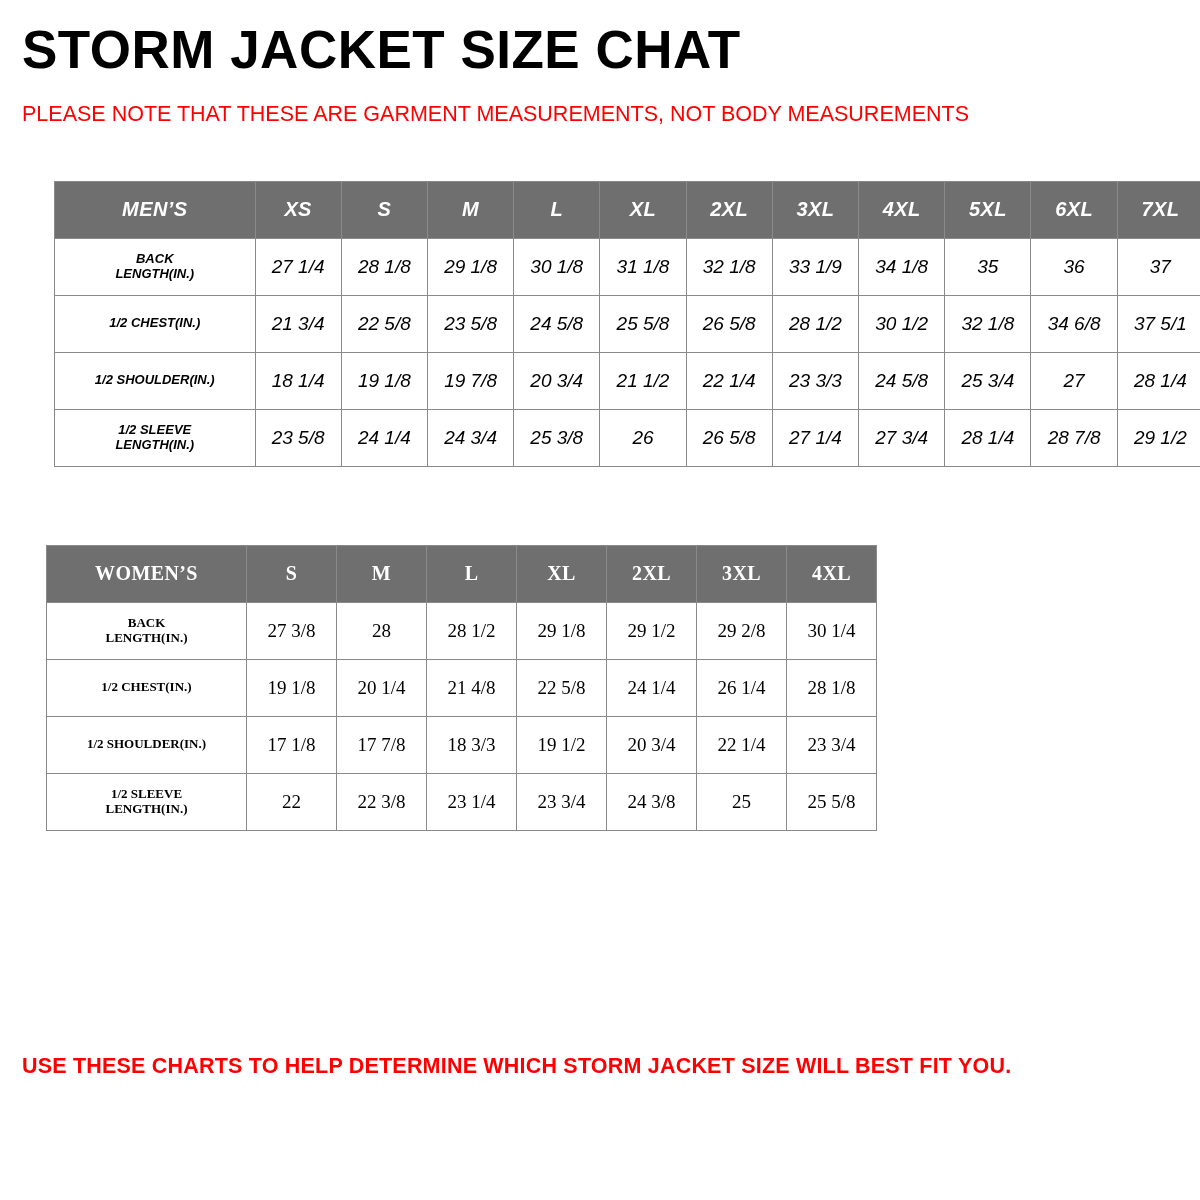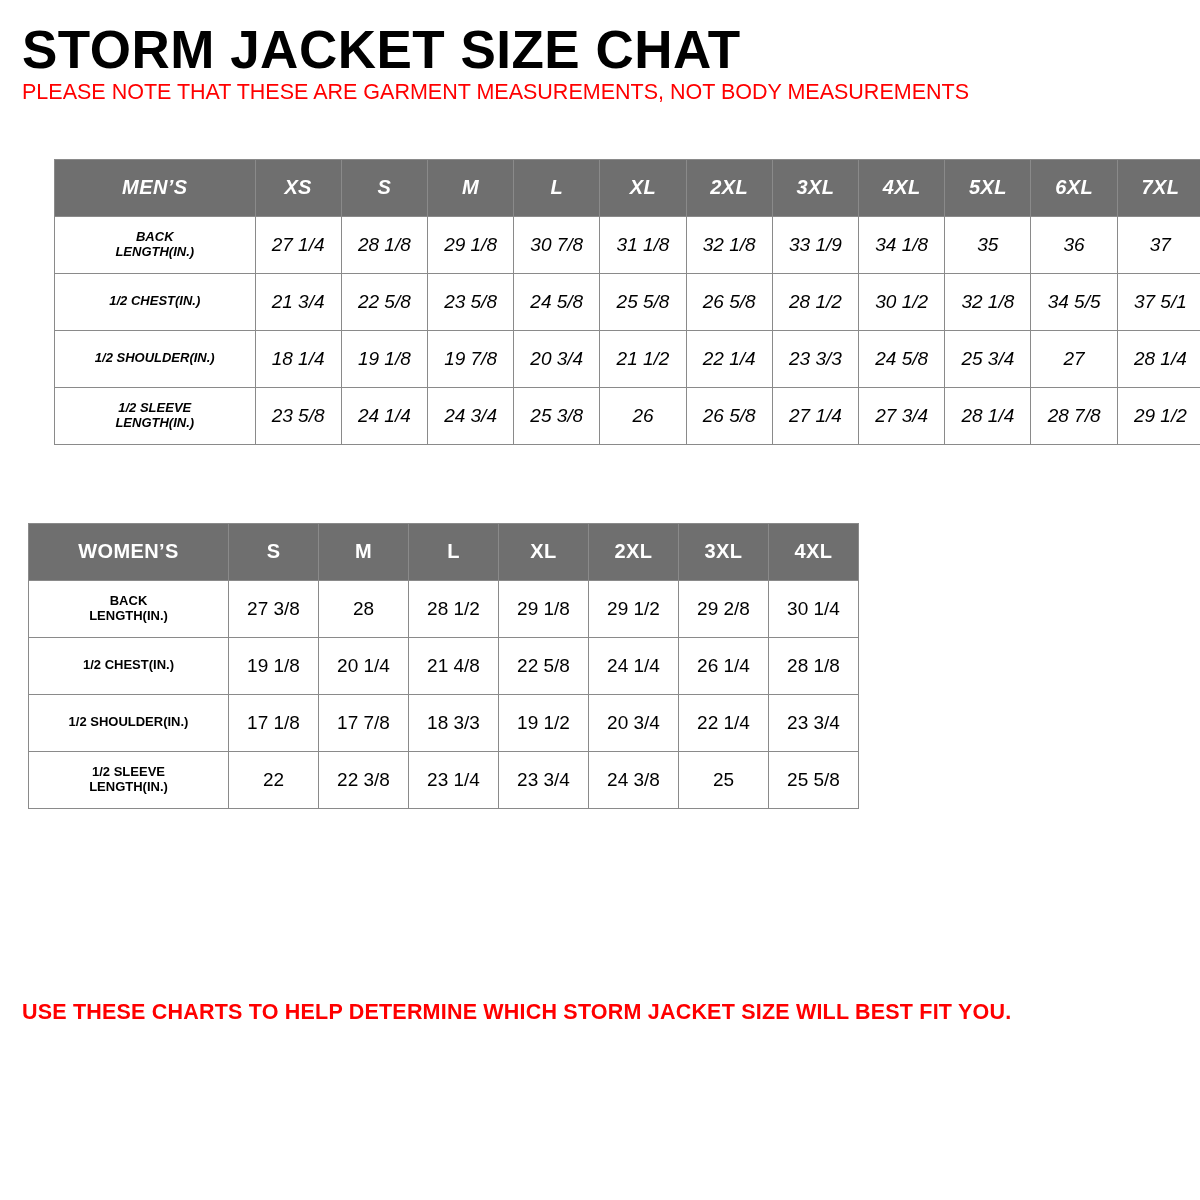--- a/index.html
+++ b/index.html
@@ -27,20 +27,21 @@
     letter-spacing: 0.5px;
     line-height: 1.05;
     margin: 0 0 0 0;
     padding-left: 4px;
     white-space: nowrap;
   }
   .note {
     color: #ff0000;
     font-size: 21.5px;
     line-height: 1.35;
+    margin-top: 22px;
     padding-left: 4px;
     max-width: 960px;
   }
   table.size {
     border-collapse: collapse;
     table-layout: fixed;
     border: 1px solid #7a7a7a;
   }
   table.size td, table.size th {
     border: 1px solid #8a8a8a;
@@ -70,27 +71,28 @@
     display: block;
   }
   #mens-table {
     margin-top: 52px;
     margin-left: 36px;
     width: 1150px;
     font-style: italic;
   }
   #womens-table {
     margin-top: 78px;
-    margin-left: 10px;
+    margin-left: 28px;
     width: 830px;
+    font-family: Liberation Serif, serif;
   }
   .footer-note {
     position: absolute;
     left: 22px;
-    top: 1000px;
+    top: 1054px;
     color: #ff0000;
     font-size: 21.5px;
     font-weight: bold;
     letter-spacing: 0.2px;
     white-space: nowrap;
   }
 </style>
 </head>
 <body>
 
@@ -133,41 +135,41 @@
     </thead>
     <tbody>
       <tr>
         <td class="rowlabel">
           <span>BACK</span>
           <span class="l2">LENGTH(IN.)</span>
         </td>
         <td>27 1/4</td>
         <td>28 1/8</td>
         <td>29 1/8</td>
-        <td>30 7/8</td>
+        <td>30 1/8</td>
         <td>31 1/8</td>
         <td>32 1/8</td>
         <td>33 1/9</td>
         <td>34 1/8</td>
         <td>35</td>
         <td>36</td>
         <td>37</td>
       </tr>
       <tr>
         <td class="rowlabel">1/2  CHEST(IN.)</td>
         <td>21 3/4</td>
         <td>22 5/8</td>
         <td>23 5/8</td>
         <td>24 5/8</td>
         <td>25 5/8</td>
         <td>26 5/8</td>
         <td>28 1/2</td>
         <td>30 1/2</td>
         <td>32 1/8</td>
-        <td>34 5/5</td>
+        <td>34 6/8</td>
         <td>37 5/1</td>
       </tr>
       <tr>
         <td class="rowlabel">1/2  SHOULDER(IN.)</td>
         <td>18 1/4</td>
         <td>19 1/8</td>
         <td>19 7/8</td>
         <td>20 3/4</td>
         <td>21 1/2</td>
         <td>22 1/4</td>

